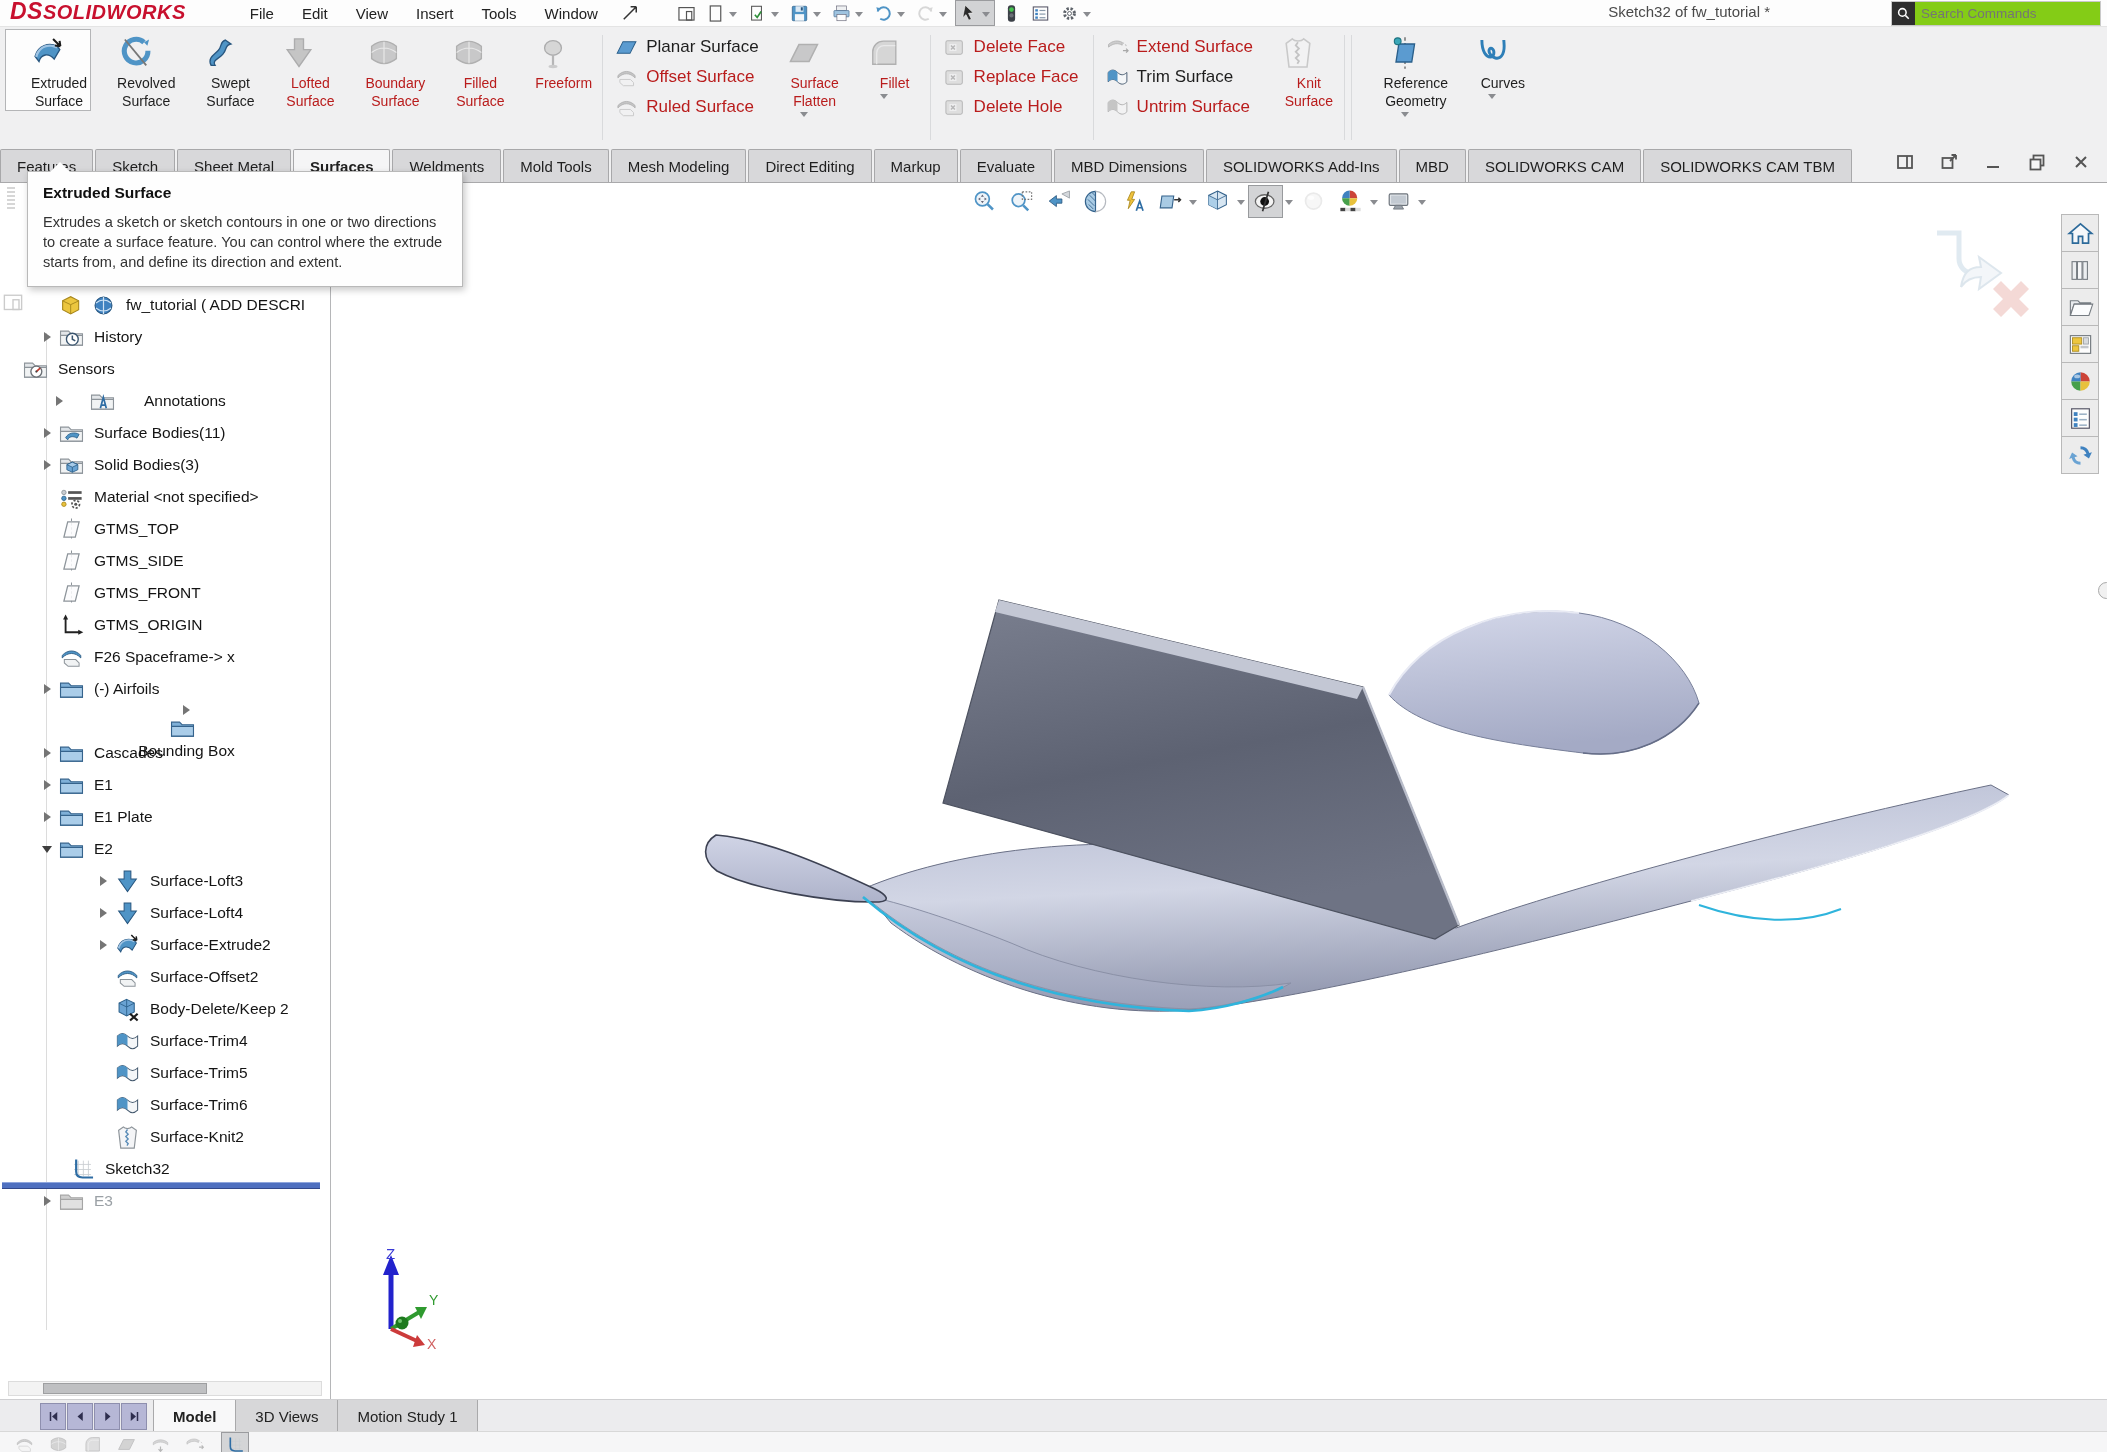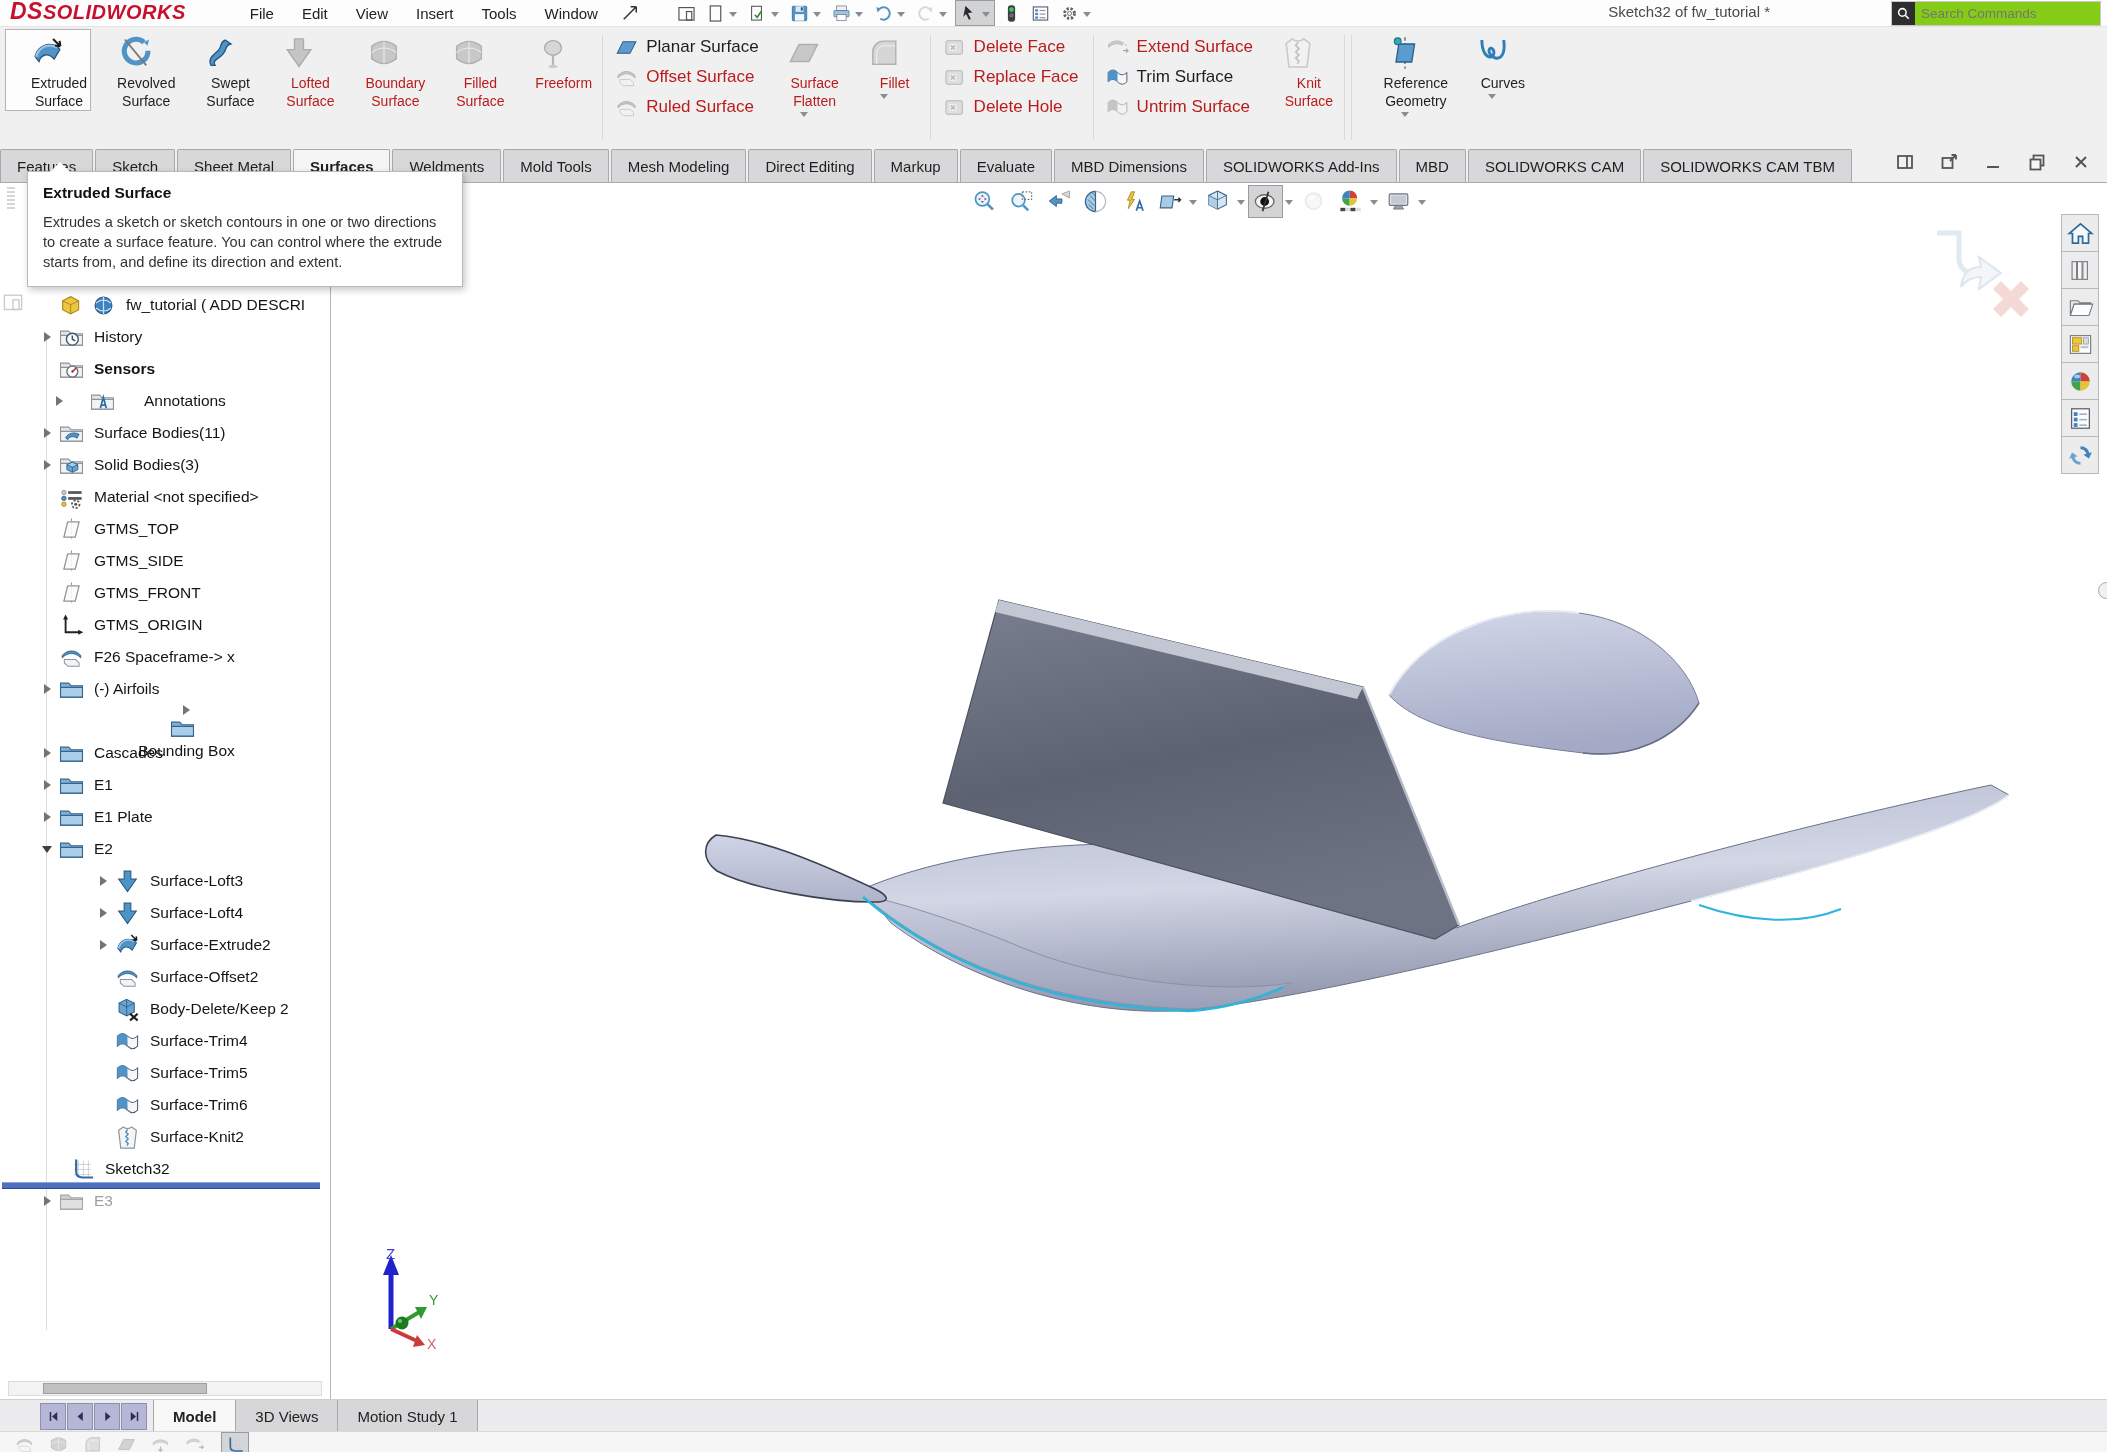--- a/index.html
+++ b/index.html
@@ -802,21 +802,21 @@
         </svg>
         <span class="tlbl">fw_tutorial ( ADD DESCRI</span>
       </div>
       <div class="trow" style="padding-left: 36px;">
         <span class="exp right"></span>
         <svg class="ticn" viewBox="0 0 32 32">
           <use href="#sym-history"></use>
         </svg>
         <span class="tlbl">History</span>
       </div>
-      <div class="trow" style="padding-left: 36px; font-weight: bold;">
+      <div class="trow" style="">
         <span class="exp none"></span>
         <svg class="ticn" viewBox="0 0 32 32">
           <use href="#sym-sensors"></use>
         </svg>
         <span class="tlbl">Sensors</span>
       </div>
       <div class="trow" style="padding-left: 48px; gap: 19px;">
         <span class="exp right"></span>
         <svg class="ticn" viewBox="0 0 32 32">
           <use href="#sym-annotations"></use>

